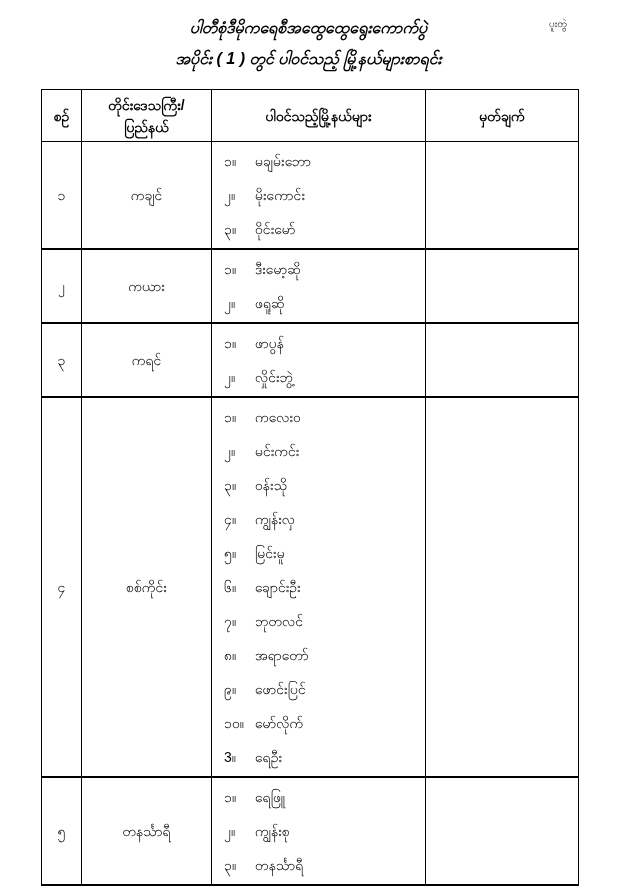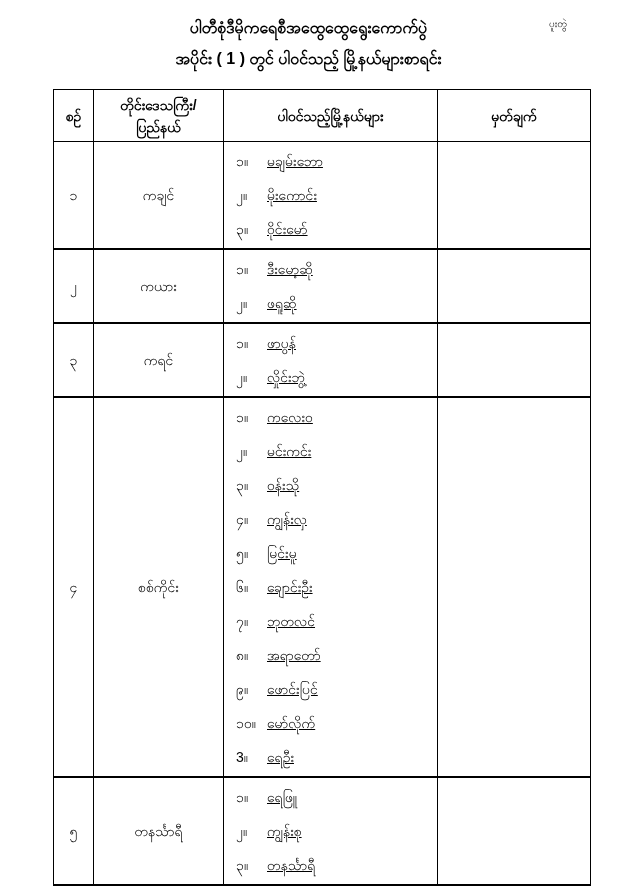--- a/index.html
+++ b/index.html
@@ -25,24 +25,25 @@
   }
   .title {
     position: absolute;
     top: 12px;
     left: 0;
     width: 617px;
     text-align: center;
     font-weight: bold;
     font-size: 16px;
     line-height: 31px;
+    font-style: italic;
   }
   table.doc-table {
     position: absolute;
-    left: 53px;
+    left: 41px;
     top: 89px;
     width: 537px;
     border-collapse: collapse;
     table-layout: fixed;
     border-radius: 29px;
   }
   .doc-table th,
   .doc-table td {
     border: 1px solid #000000;
     padding: 0;
@@ -82,21 +83,20 @@
     font-size: 14px;
   }
   .tw-num {
     flex: none;
     width: 43px;
     padding-left: 12px;
     box-sizing: border-box;
   }
   .tw-name {
     flex: 1;
-    text-decoration: underline;
   }
 </style>
 </head>
 <body>
 
 <div class="page">
 
   <div class="annotation">ပူးတွဲ</div>
 
   <div class="title">

